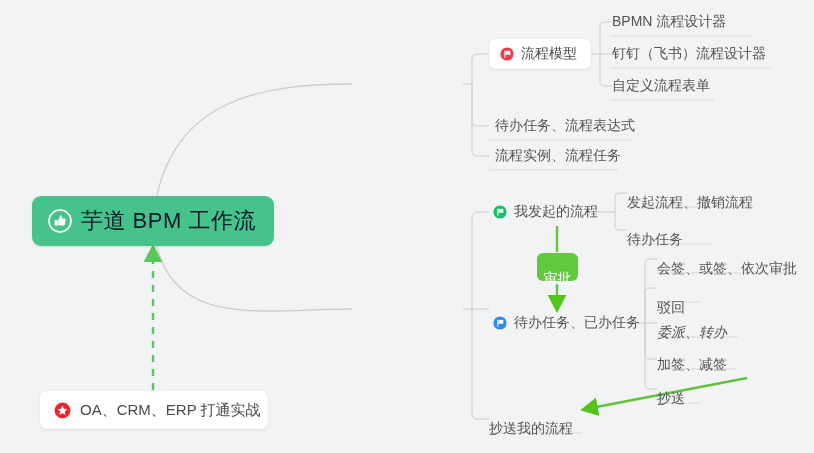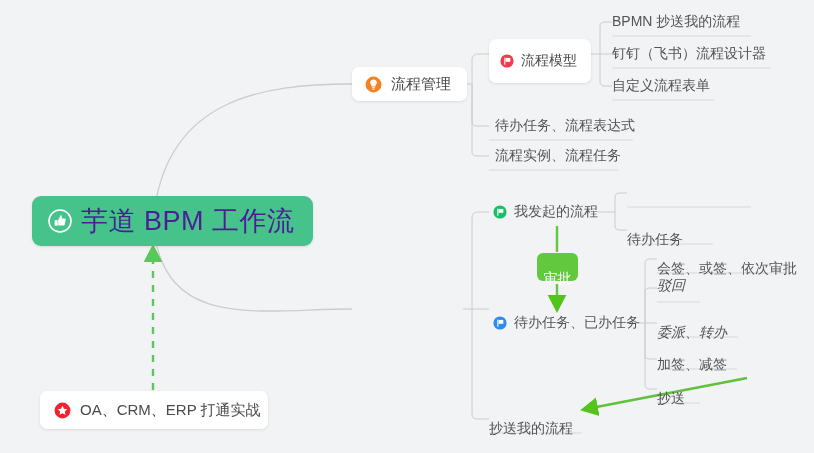--- a/index.html
+++ b/index.html
@@ -34,22 +34,22 @@
   
   .root {
     background: #4cc38a;
     background: #46c28b;
     border-radius: 9px;
     padding: 0 18px 0 16px;
     height: 50px;
     box-shadow: 0 1px 3px rgba(0,0,0,0.10);
   }
   .root .label {
-    color: #4c1d95;
-    font-size: 27px;
+    color: #0f172a;
+    font-size: 22px;
     letter-spacing: 0.5px;
   }
   
   .card {
     background: #ffffff;
     border-radius: 7px;
     padding: 0 16px 0 13px;
     height: 34px;
     box-shadow: 0 1px 3px rgba(0,0,0,0.10);
   }
@@ -168,47 +168,34 @@
         <circle cx="12" cy="12" r="11" fill="none" stroke="#ffffff" stroke-width="1.6"></circle>
         <path d="M10.2 11.2 L12.4 6.6 C12.7 6.0 13.6 6.1 13.8 6.8 L13.9 9.6 L16.6 9.6
                  C17.4 9.6 17.9 10.3 17.7 11.0 L16.7 15.6 C16.6 16.2 16.1 16.6 15.5 16.6
                  L10.2 16.6 Z" fill="#ffffff"></path>
         <rect x="6.6" y="11.1" width="3.1" height="5.6" rx="0.7" fill="#ffffff"></rect>
       </svg>
     </span>
     <span class="label">芋道 BPM 工作流</span>
   </div>
 
-  <div class="node card" style="left:352px; top:67px;">
-    <span class="icon icon-md">
-      <svg viewBox="0 0 18 18" width="17" height="17">
-        <circle cx="9" cy="9" r="8.4" fill="#f5821f"></circle>
-        <path d="M9 3.6 C6.9 3.6 5.4 5.1 5.4 7.0 C5.4 8.3 6.1 9.0 6.8 9.8
-                 L6.8 11.2 L11.2 11.2 L11.2 9.8 C11.9 9.0 12.6 8.3 12.6 7.0
-                 C12.6 5.1 11.1 3.6 9 3.6 Z" fill="#ffffff"></path>
-        <rect x="7.2" y="12.0" width="3.6" height="1.1" rx="0.5" fill="#ffffff"></rect>
-        <rect x="7.7" y="13.6" width="2.6" height="1.0" rx="0.5" fill="#ffffff"></rect>
-      </svg>
-    </span>
-    <span class="label">流程管理</span>
-  </div>
-
-  <div class="node card" style="left:489px; top:39px; height:44px; padding:0 14px 0 11px;">
+
+  <div class="node card" style="left:489px; top:39px; height:30px; padding:0 14px 0 11px;">
     <span class="icon icon-sm">
       <svg viewBox="0 0 14 14" width="14" height="14">
         <circle cx="7" cy="7" r="6.6" fill="#f23a4d"></circle>
         <rect x="4.3" y="3.4" width="1.1" height="7.4" rx="0.5" fill="#ffffff"></rect>
         <path d="M5.6 3.9 L10.3 3.9 L10.3 7.8 L5.6 7.8 Z" fill="#ffffff"></path>
       </svg>
     </span>
     <span class="label" style="font-size:14px;">流程模型</span>
   </div>
 
   <div class="node leaf" style="left:606px; top:9px;">
-    <span class="label">BPMN 抄送我的流程</span>
+    <span class="label">BPMN 流程设计器</span>
   </div>
   <div class="node leaf" style="left:606px; top:41px;">
     <span class="label">钉钉（飞书）流程设计器</span>
   </div>
   <div class="node leaf" style="left:606px; top:73px;">
     <span class="label">自定义流程表单</span>
   </div>
 
   <div class="node leaf" style="left:489px; top:113px;">
     <span class="label">待办任务、流程表达式</span>
@@ -222,20 +209,23 @@
     <span class="icon icon-sm">
       <svg viewBox="0 0 14 14" width="14" height="14">
         <circle cx="7" cy="7" r="6.6" fill="#19be6b"></circle>
         <rect x="4.3" y="3.4" width="1.1" height="7.4" rx="0.5" fill="#ffffff"></rect>
         <path d="M5.6 3.9 L10.3 3.9 L10.3 7.8 L5.6 7.8 Z" fill="#ffffff"></path>
       </svg>
     </span>
     <span class="label">我发起的流程</span>
   </div>
 
+  <div class="node leaf" style="left:621px; top:190px;">
+    <span class="label">发起流程、撤销流程</span>
+  </div>
   <div class="node leaf" style="left:621px; top:227px;">
     <span class="label">待办任务</span>
   </div>
 
   <div class="node highlight" style="left:537px; top:253px; width:41px;">
     <span class="label">审批</span>
   </div>
 
   <div class="node leaf leaf-icon" style="left:489px; top:310px;">
     <span class="icon icon-sm">
@@ -244,21 +234,21 @@
         <rect x="4.3" y="3.4" width="1.1" height="7.4" rx="0.5" fill="#ffffff"></rect>
         <path d="M5.6 3.9 L10.3 3.9 L10.3 7.8 L5.6 7.8 Z" fill="#ffffff"></path>
       </svg>
     </span>
     <span class="label">待办任务、已办任务</span>
   </div>
 
   <div class="node leaf" style="left:651px; top:256px;">
     <span class="label">会签、或签、依次审批</span>
   </div>
-  <div class="node leaf" style="left:651px; top:273px;font-style:italic;">
+  <div class="node leaf" style="left:651px; top:295px;">
     <span class="label">驳回</span>
   </div>
   <div class="node leaf" style="left:651px; top:320px;font-style:italic;">
     <span class="label">委派、转办</span>
   </div>
   <div class="node leaf" style="left:651px; top:352px;">
     <span class="label">加签、减签</span>
   </div>
   <div class="node leaf" style="left:651px; top:386px;">
     <span class="label">抄送</span>

